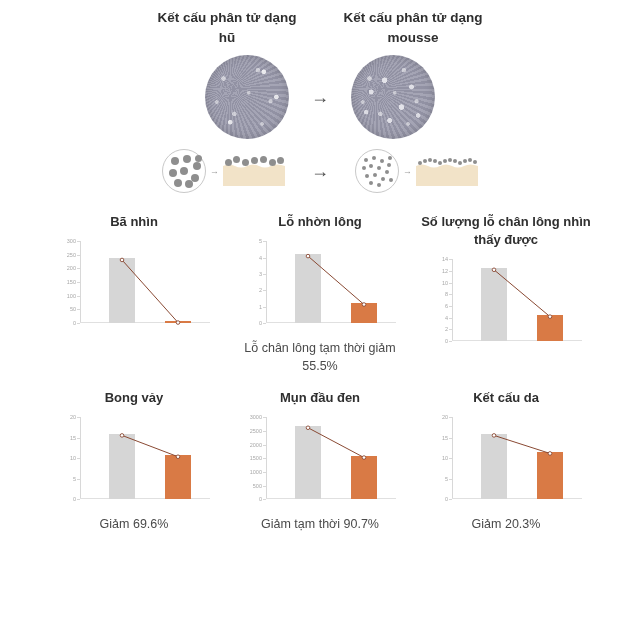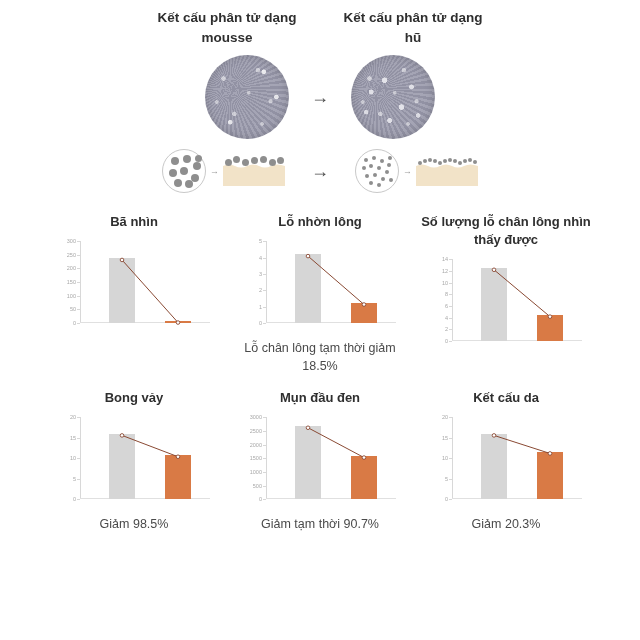--- a/index.html
+++ b/index.html
@@ -119,22 +119,22 @@
   }
 </style>
 </head>
 <body>
 
 <div class="page">
 
   <div class="top-section">
 
     <div class="top-heads">
+      <div class="top-head">Kết cấu phân tử dạng hũ</div>
       <div class="top-head">Kết cấu phân tử dạng mousse</div>
-      <div class="top-head">Kết cấu phân tử dạng hũ</div>
     </div>
 
     <div class="micro-row">
       <div class="micro-circle dense"></div>
       <div class="arrow-big">→</div>
       <div class="micro-circle speckled"></div>
     </div>
 
     <div class="schema-row">
 
@@ -258,21 +258,21 @@
             <div class="bars">
               <div class="bar b1" style="height: 68.88px;"></div>
               <div class="bar b2" style="height: 20.5px;"></div>
             </div>
             <svg class="trend" viewBox="0 0 129 82" preserveAspectRatio="none">
               <line x1="41" y1="15.11999999999999" x2="97" y2="63.5" stroke="#8a4a34" stroke-width="1"></line>
               <circle cx="41" cy="15.11999999999999" r="1.8" fill="#ffffff" stroke="#8a4a34" stroke-width="0.9"></circle>
               <circle cx="97" cy="63.5" r="1.8" fill="#ffffff" stroke="#8a4a34" stroke-width="0.9"></circle>
             </svg>
           </div>
-          <div class="chart-caption">Lỗ chân lông tạm thời giảm 18.5%</div>
+          <div class="chart-caption">Lỗ chân lông tạm thời giảm 55.5%</div>
         </div>
         <div class="chart-cell">
           <div class="chart-title two-line">Số lượng lỗ chân lông nhìn thấy được</div>
           <div class="plot">
             <div class="axis-v"></div>
             <div class="axis-h"></div>
             <div class="ticks">
               <div class="tick" style="top: 82px;">0</div>
               <div class="tick" style="top: 70.2857px;">2</div>
               <div class="tick" style="top: 58.5714px;">4</div>
@@ -310,21 +310,21 @@
             <div class="bars">
               <div class="bar b1" style="height: 65.6px;"></div>
               <div class="bar b2" style="height: 44.28px;"></div>
             </div>
             <svg class="trend" viewBox="0 0 129 82" preserveAspectRatio="none">
               <line x1="41" y1="18.39999999999999" x2="97" y2="39.72" stroke="#8a4a34" stroke-width="1"></line>
               <circle cx="41" cy="18.39999999999999" r="1.8" fill="#ffffff" stroke="#8a4a34" stroke-width="0.9"></circle>
               <circle cx="97" cy="39.72" r="1.8" fill="#ffffff" stroke="#8a4a34" stroke-width="0.9"></circle>
             </svg>
           </div>
-          <div class="chart-caption">Giảm 98.5%</div>
+          <div class="chart-caption">Giảm 69.6%</div>
         </div>
         <div class="chart-cell">
           <div class="chart-title">Mụn đầu đen</div>
           <div class="plot">
             <div class="axis-v"></div>
             <div class="axis-h"></div>
             <div class="ticks">
               <div class="tick" style="top: 82px;">0</div>
               <div class="tick" style="top: 68.3333px;">500</div>
               <div class="tick" style="top: 54.6667px;">1000</div>

